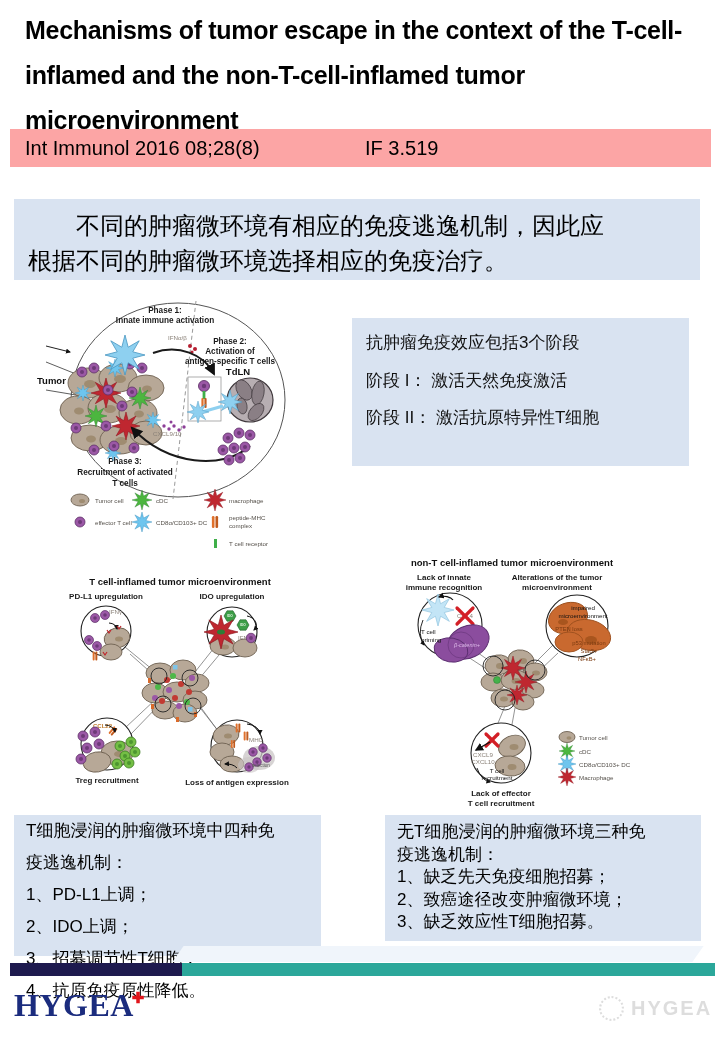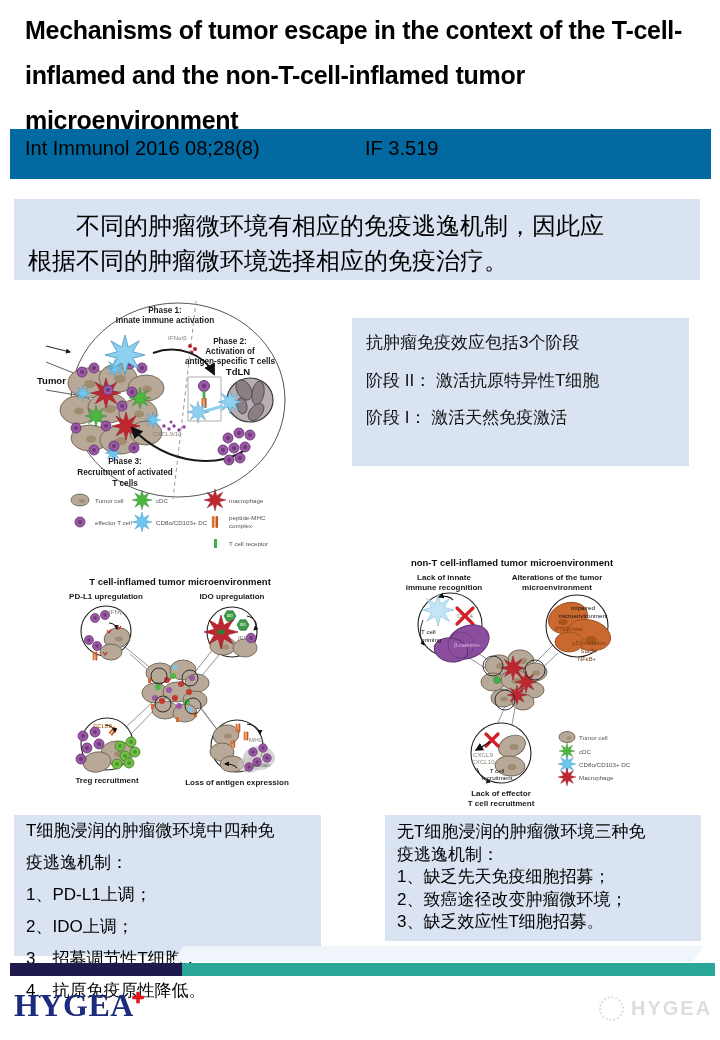--- a/index.html
+++ b/index.html
@@ -2,21 +2,21 @@
 <html><head>
 <meta charset="utf-8">
 <style>
   html,body{margin:0;padding:0;background:#fff}
   .page{position:relative;width:720px;height:1040px;background:#fff;overflow:hidden;
         font-family:"Liberation Sans","DejaVu Sans",sans-serif;color:#000}
 
   .title{position:absolute;left:25px;top:8px;width:688px;font-size:25px;font-weight:700;
          line-height:45px;letter-spacing:-0.3px;color:#000}
 
-  .jbar{position:absolute;left:10px;top:129px;width:701px;height:50px;background:#0369a1}
+  .jbar{position:absolute;left:10px;top:129px;width:701px;height:38px;background:#fca5a5}
   .jbar .cit{position:absolute;left:15px;top:8px;font-size:20px}
   .jbar .if{position:absolute;left:355px;top:8px;font-size:20px}
 
   .summary{position:absolute;left:14px;top:199px;width:686px;height:81px;background:#d9e3f1;
            box-sizing:border-box;padding:9px 84px 0 14px;font-size:24px;line-height:35px;
            text-indent:2em;color:#000}
 
   .phases{position:absolute;left:352px;top:318px;width:337px;height:148px;background:#d9e3f1;
           box-sizing:border-box;padding:13px 8px 0 14px;font-size:17px;color:#111}
   .phases div{margin-bottom:14.5px;white-space:nowrap}
@@ -220,22 +220,22 @@
       <use href="#mhcg" transform="translate(197,224) scale(1.2)"></use>
       <text class="ft-leg" x="211" y="222">peptide-MHC</text>
       <text class="ft-leg" x="211" y="230">complex</text>
       <rect x="196" y="241" width="3" height="9" fill="#3faf49"></rect>
       <text class="ft-leg" x="211" y="248">T cell receptor</text>
     </g>
   </svg>
 
   <div class="phases">
     <div>抗肿瘤免疫效应包括3个阶段</div>
+    <div>阶段 I： 激活天然免疫激活</div>
     <div>阶段 II： 激活抗原特异性T细胞</div>
-    <div>阶段 I： 激活天然免疫激活</div>
   </div>
 
   <svg style="left:25px;top:568px" width="322" height="230" viewBox="0 0 322 230">
     <text class="ft-big" x="155" y="17" text-anchor="middle">T cell-inflamed tumor microenvironment</text>
     <text class="ft-callout" x="81" y="31" text-anchor="middle">PD-L1 upregulation</text>
     <text class="ft-callout" x="207" y="31" text-anchor="middle">IDO upregulation</text>
     <text class="ft-callout" x="82" y="215" text-anchor="middle">Treg recruitment</text>
     <text class="ft-callout" x="212" y="217" text-anchor="middle">Loss of antigen expression</text>
 
     <line class="cline" x1="100" y1="79" x2="128" y2="102"></line>

